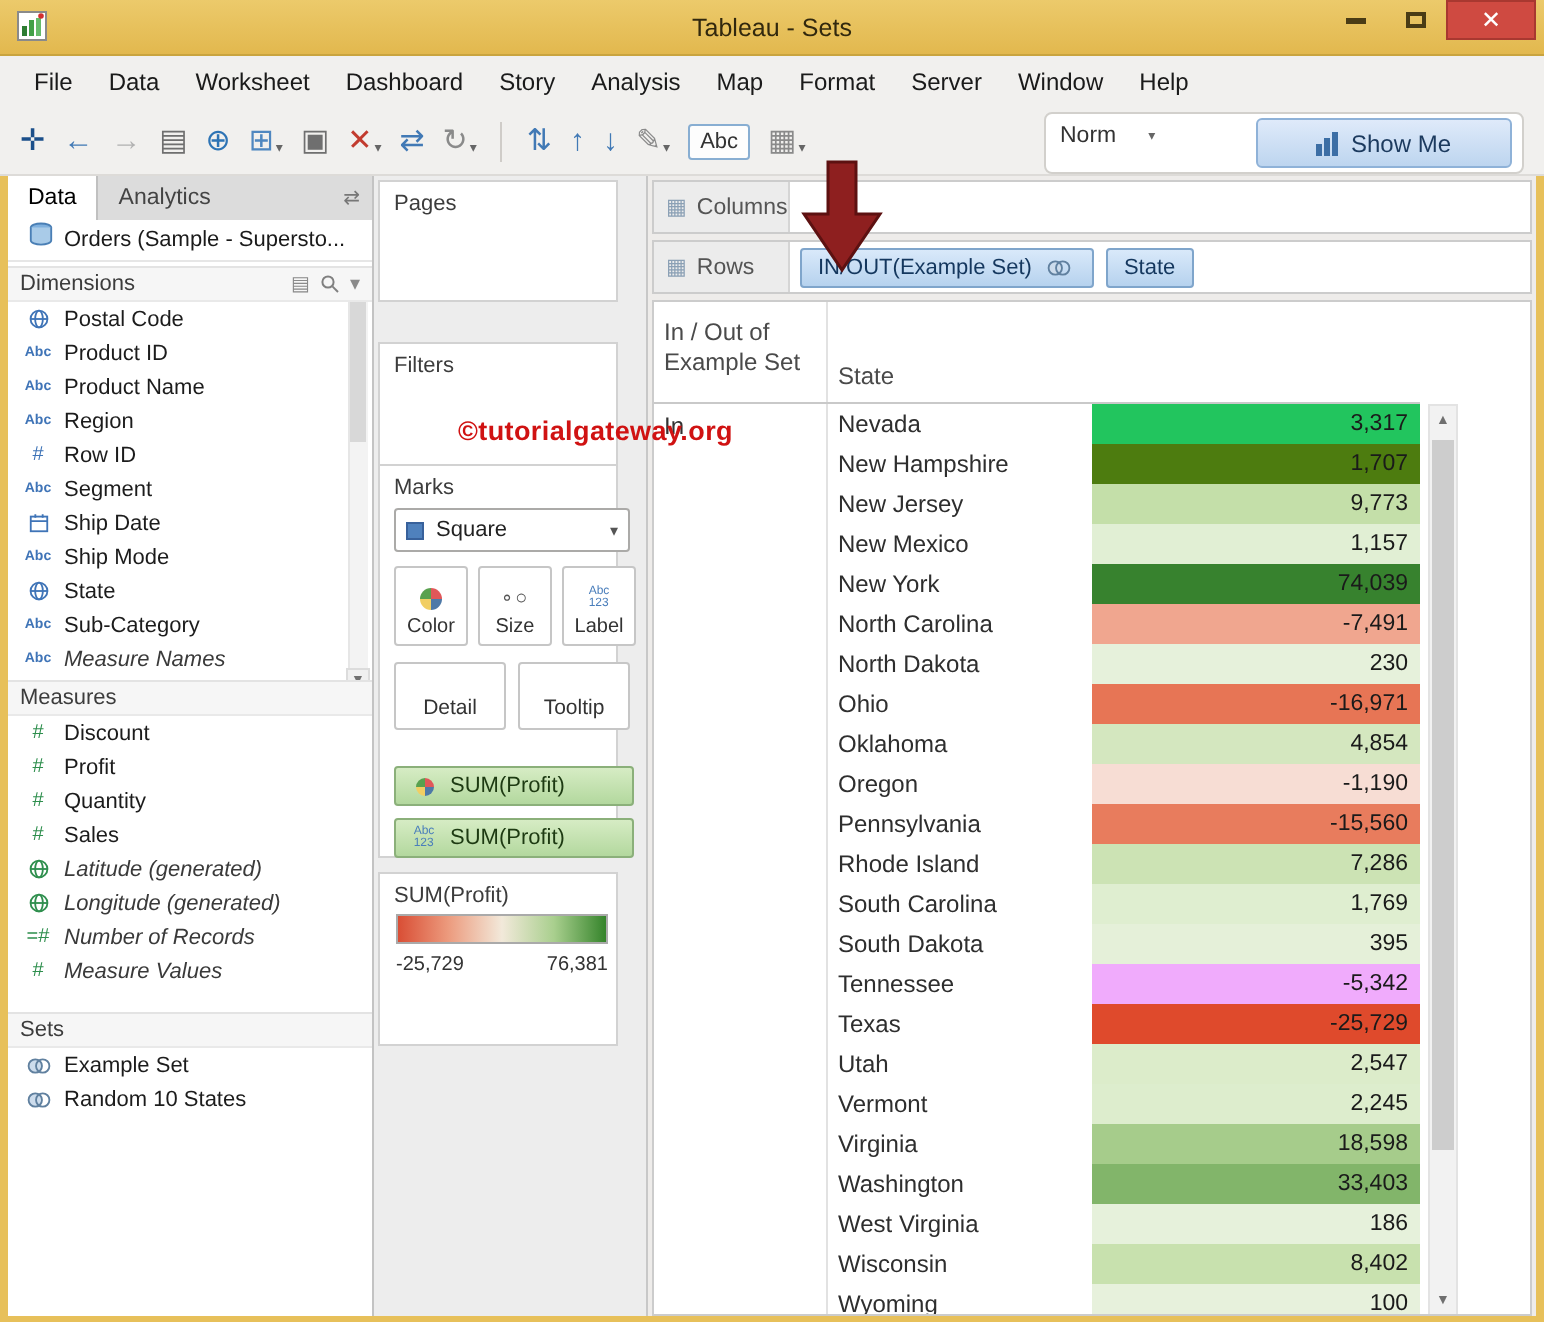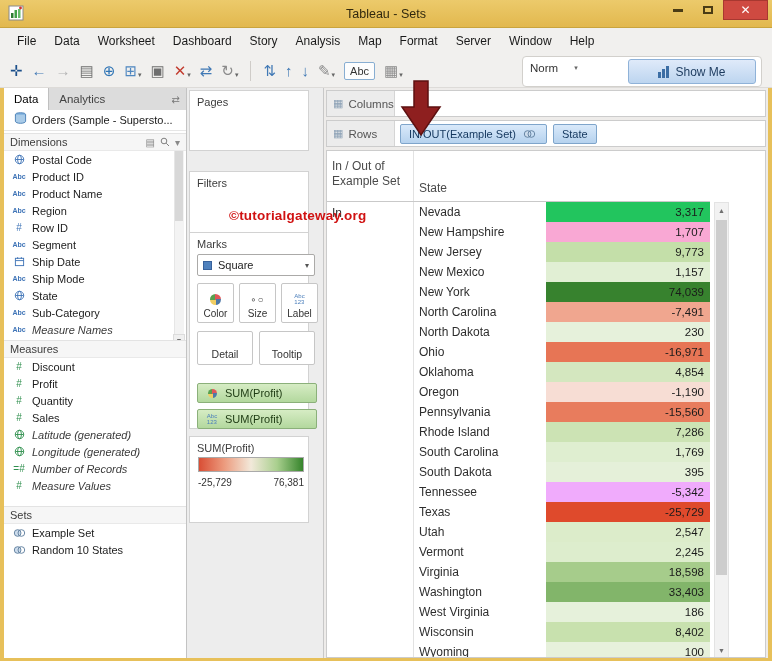--- a/index.html
+++ b/index.html
@@ -526,21 +526,21 @@
     </div>
     <div class="v-h2">State</div>
     <div class="v-group">In</div>
     <div id="t-rows">
         <div class="trow">
           <div class="t-name">Nevada</div>
           <div class="t-val" style="background:#22c55e">3,317</div>
         </div>
         <div class="trow">
           <div class="t-name">New Hampshire</div>
-          <div class="t-val" style="background:#f9a8d4">1,707</div>
+          <div class="t-val" style="background:#4d7c0f">1,707</div>
         </div>
         <div class="trow">
           <div class="t-name">New Jersey</div>
           <div class="t-val" style="background:#c4dfa9">9,773</div>
         </div>
         <div class="trow">
           <div class="t-name">New Mexico</div>
           <div class="t-val" style="background:#e1efd4">1,157</div>
         </div>
         <div class="trow">

